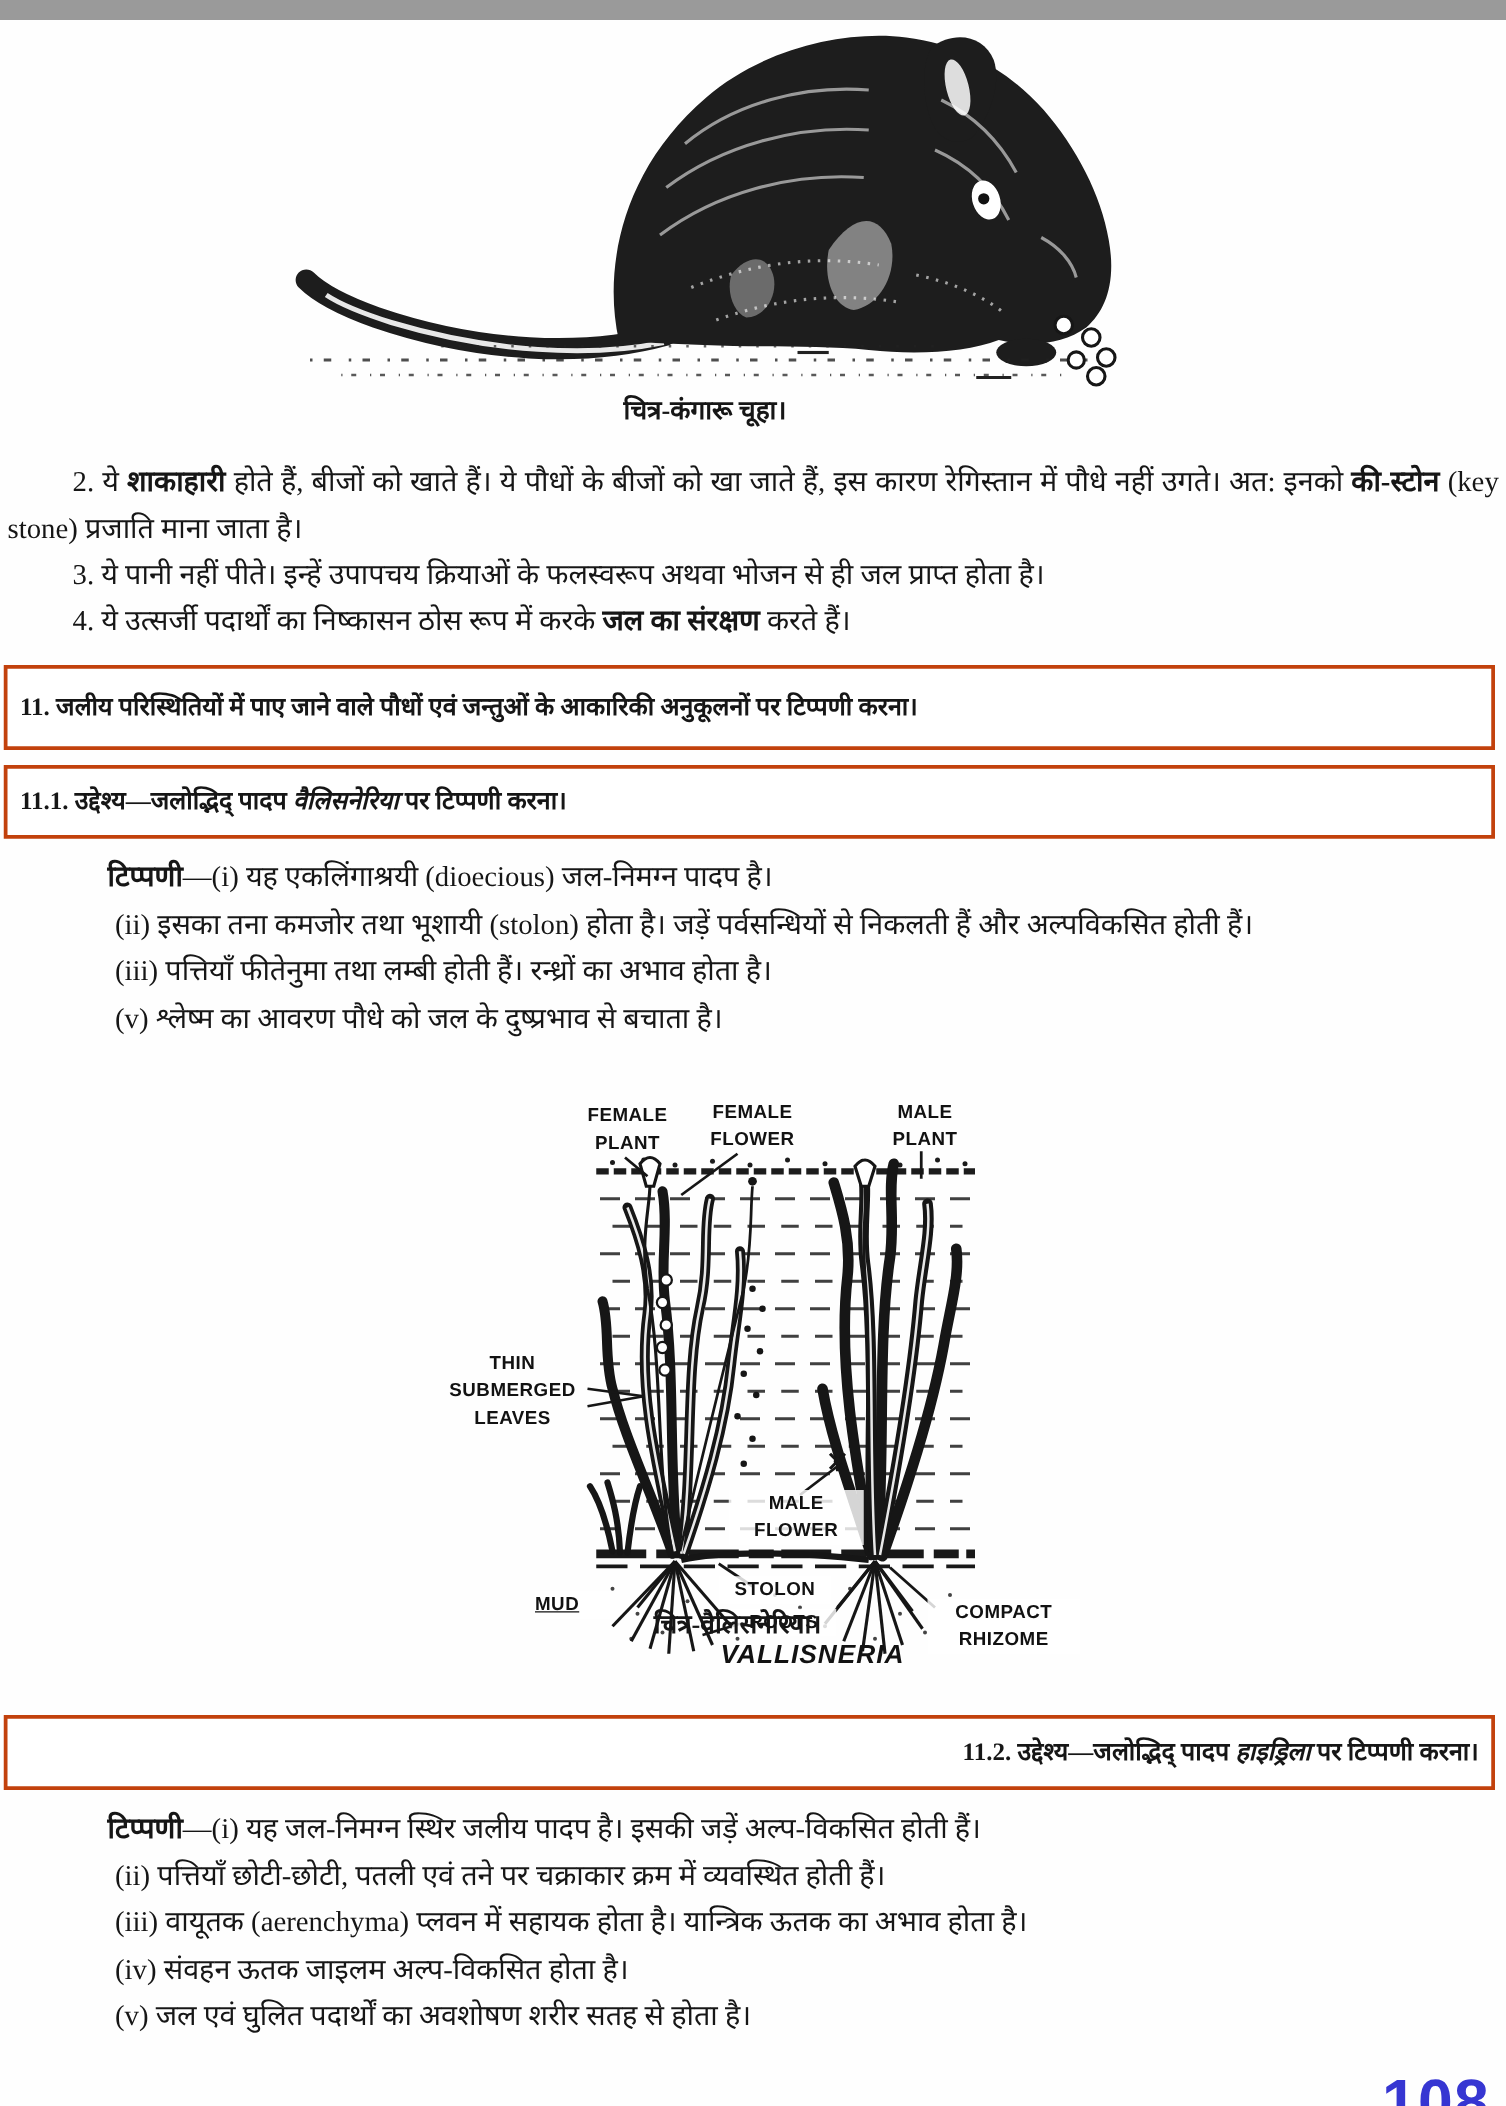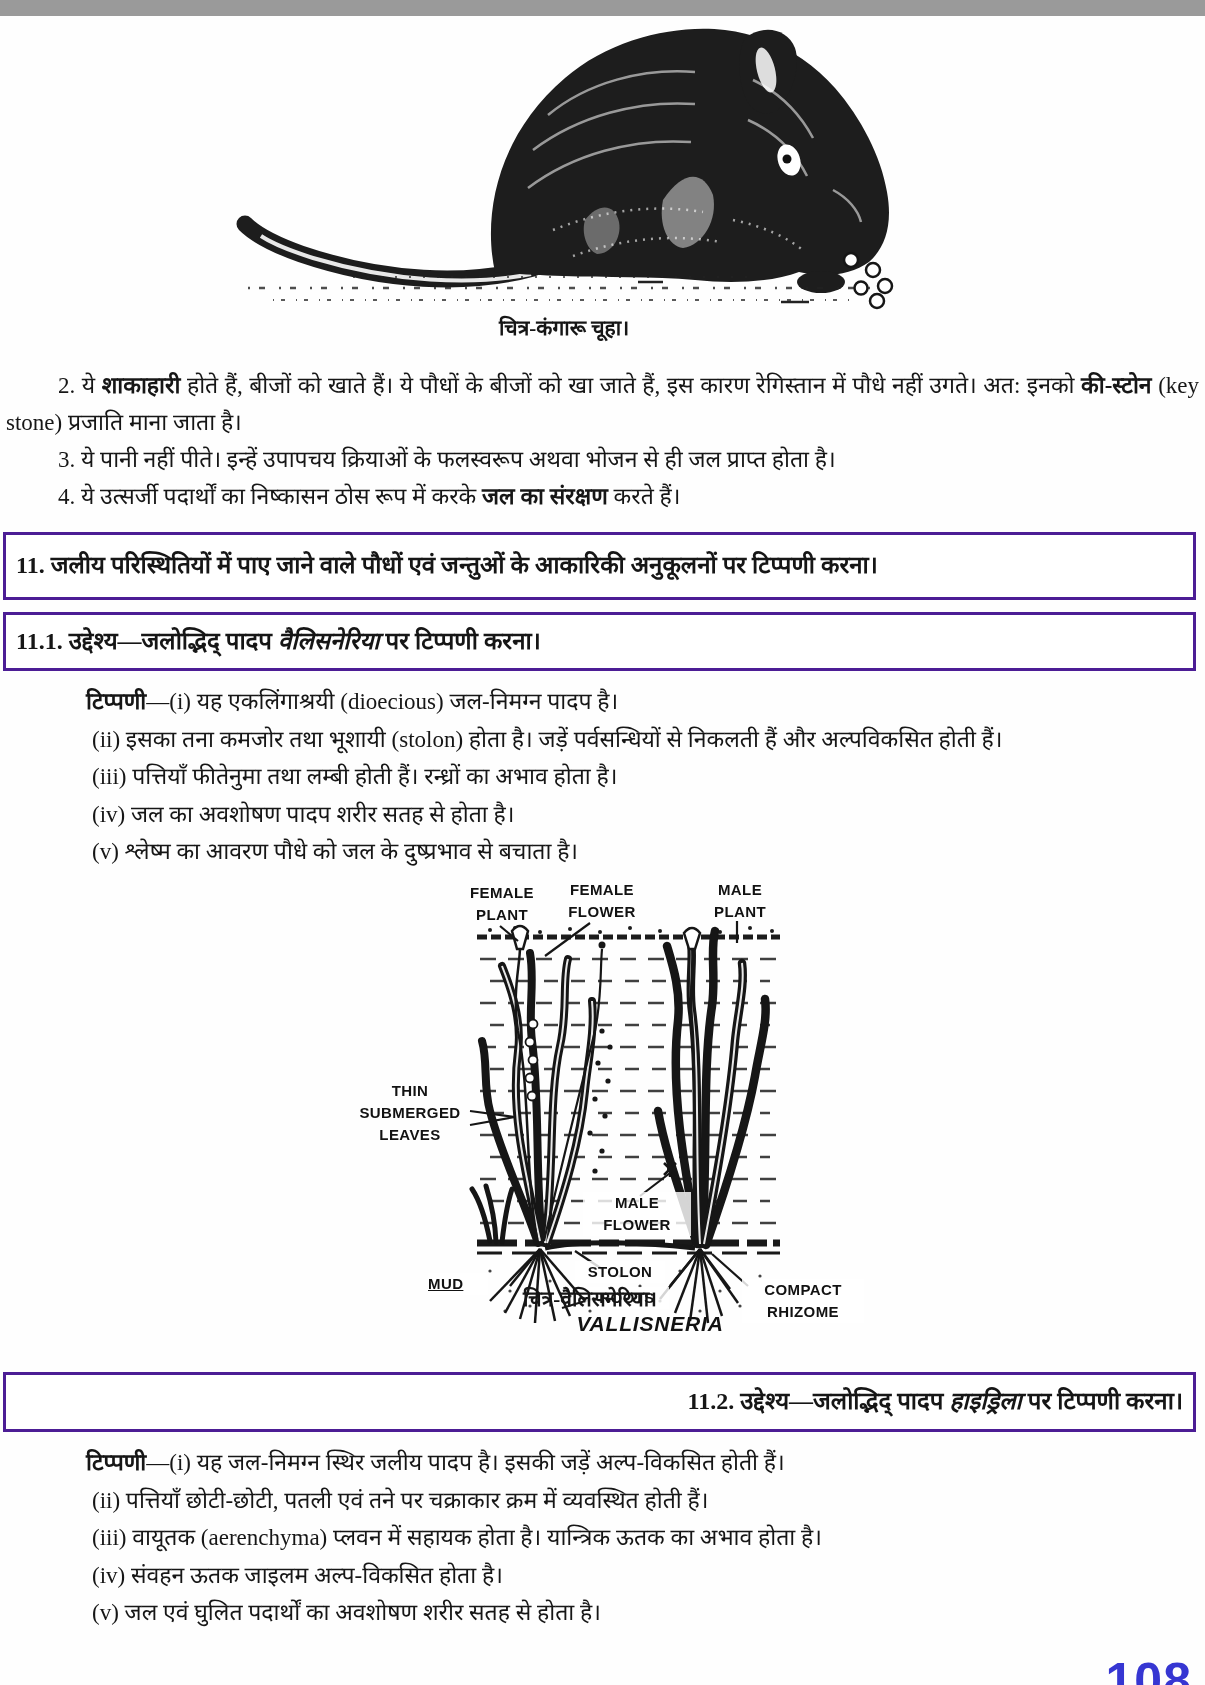--- a/index.html
+++ b/index.html
@@ -12,23 +12,23 @@
   .i{font-style:italic;}
   .abs{position:absolute;}
   
   .rat-fig{left:233px;top:4px;width:662px;height:292px;}
   .fig-cap{left:233px;top:297px;width:662px;text-align:center;
     font-size:21px;font-weight:bold;}
   
   .paras{left:6px;top:351px;width:1193px;font-size:23px;line-height:37px;text-align:justify;}
   .paras p{margin:0;text-indent:52px;}
   
-  .hbox{left:3px;width:1193px;border:3px solid #4c1d95;background:#fff;
+  .hbox{left:3px;width:1193px;border:3px solid #c2410c;background:#fff;
     box-sizing:border-box;display:flex;align-items:center;padding:0 10px;
-    font-size:24px;font-weight:bold;line-height:1.15;}
+    font-size:20px;font-weight:bold;line-height:1.15;}
   .hbox.h11{top:516px;height:68px;}
   .hbox.h111{top:596px;height:59px;}
   .hbox.h112{top:1356px;height:60px;justify-content:flex-end;}
   
   .notes{left:6px;width:1193px;font-size:23px;line-height:37.5px;}
   .notes.n1{top:667px;}
   .notes.n2{top:1428px;}
   .note-line{padding-left:86px;}
   .note-line.first{padding-left:80px;}
   
@@ -121,21 +121,20 @@
     <span><span class="b">11. जलीय परिस्थितियों में पाए जाने वाले पौधों एवं जन्तुओं के आकारिकी अनुकूलनों पर टिप्पणी करना।</span></span>
   </div>
   <div class="abs hbox h111">
     <span><span class="b">11.1. उद्देश्य—जलोद्भिद् पादप </span><span class="b i">वैलिसनेरिया</span><span class="b"> पर टिप्पणी करना।</span></span>
   </div>
 
   <div class="abs notes n1">
     <div class="note-line first"><span class="b">टिप्पणी</span><span>—(i) यह एकलिंगाश्रयी (dioecious) जल-निमग्न पादप है।</span></div>
     <div class="note-line"><span>(ii) इसका तना कमजोर तथा भूशायी (stolon) होता है। जड़ें पर्वसन्धियों से निकलती हैं और अल्पविकसित होती हैं।</span></div>
     <div class="note-line"><span>(iii) पत्तियाँ फीतेनुमा तथा लम्बी होती हैं। रन्ध्रों का अभाव होता है।</span></div>
-    <div class="note-line"><span>(iv) जल का अवशोषण पादप शरीर सतह से होता है।</span></div>
     <div class="note-line"><span>(v) श्लेष्म का आवरण पौधे को जल के दुष्प्रभाव से बचाता है।</span></div>
   </div>
 
   <div class="abs diagram">
     <svg width="524" height="478" viewBox="0 0 524 478" xmlns="http://www.w3.org/2000/svg">
 
       <line x1="137" y1="66" x2="440" y2="66" stroke="#1c1c1c" stroke-width="5" stroke-dasharray="10 4"></line>
       <g fill="#1c1c1c">
         <circle cx="150" cy="59" r="2"></circle>
           <circle cx="175" cy="57" r="2"></circle>

